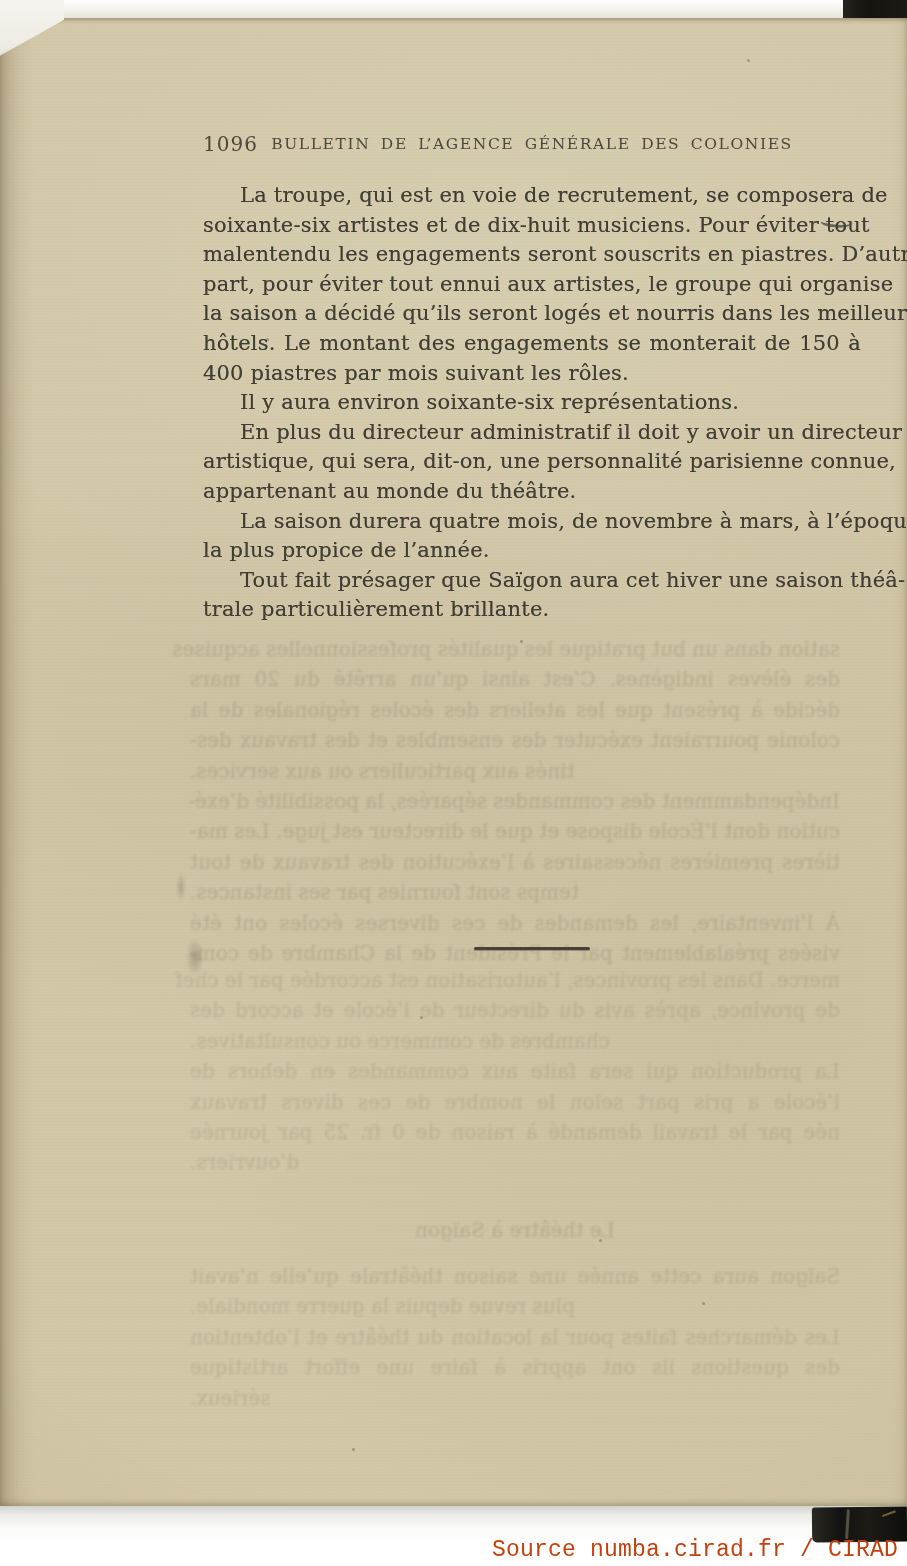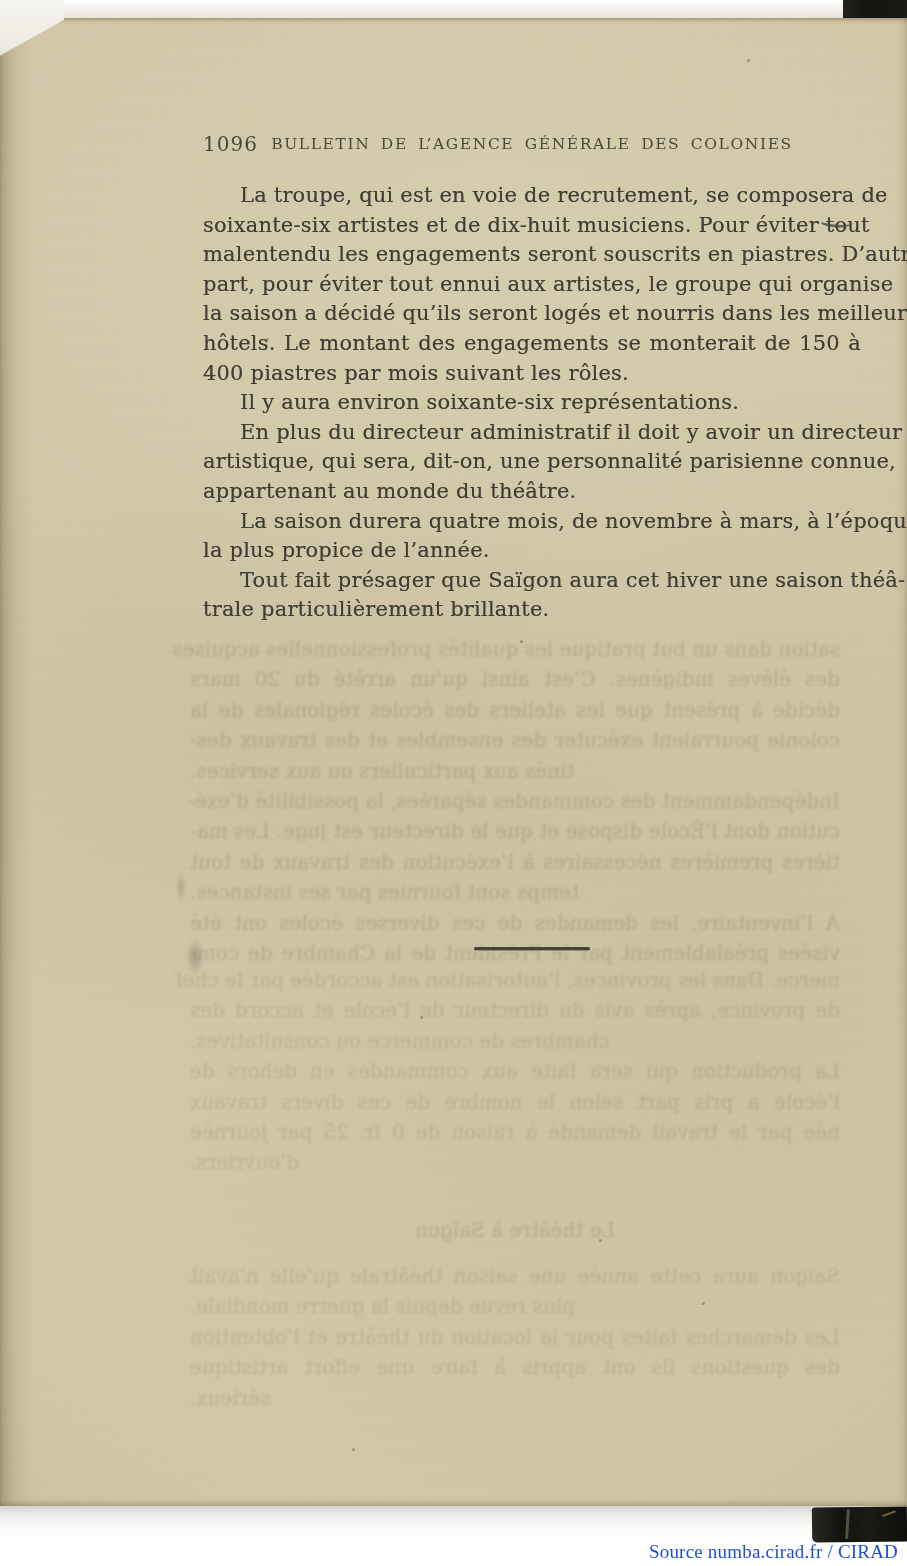--- a/index.html
+++ b/index.html
@@ -84,22 +84,22 @@
   .pen-mark { position:absolute; left:821px; top:198px; width:32px; height:12px;
     border-bottom:3px solid #45443c; border-radius:0 0 70% 30%;
     transform:rotate(9deg); opacity:.75; }
   .smudge1 { position:absolute; left:186px; top:920px; width:18px; height:38px;
     background:radial-gradient(closest-side, rgba(70,65,55,.30), rgba(70,65,55,0)); filter:blur(1px); }
   .smudge2 { position:absolute; left:176px; top:854px; width:10px; height:30px;
     background:radial-gradient(closest-side, rgba(80,74,60,.26), rgba(80,74,60,0)); filter:blur(1px); }
   .speck { position:absolute; width:3px; height:3px; border-radius:50%;
     background:#6f6149; opacity:.5; }
 
-  .watermark { position:absolute; right:9px; bottom:3px; font-family:Liberation Serif, serif;
-    font-size:19px; color:#1d4ed8; letter-spacing:.2px; }
+  .watermark { position:absolute; right:9px; bottom:3px; font-family:Liberation Mono, monospace;
+    font-size:23px; color:#c2410c; letter-spacing:.2px; }
 </style>
 </head>
 <body>
 
 <div class="stage">
 
   <div class="top-strip"></div>
   <div class="bottom-strip"></div>
   <div class="cover-top-right"></div>
 

